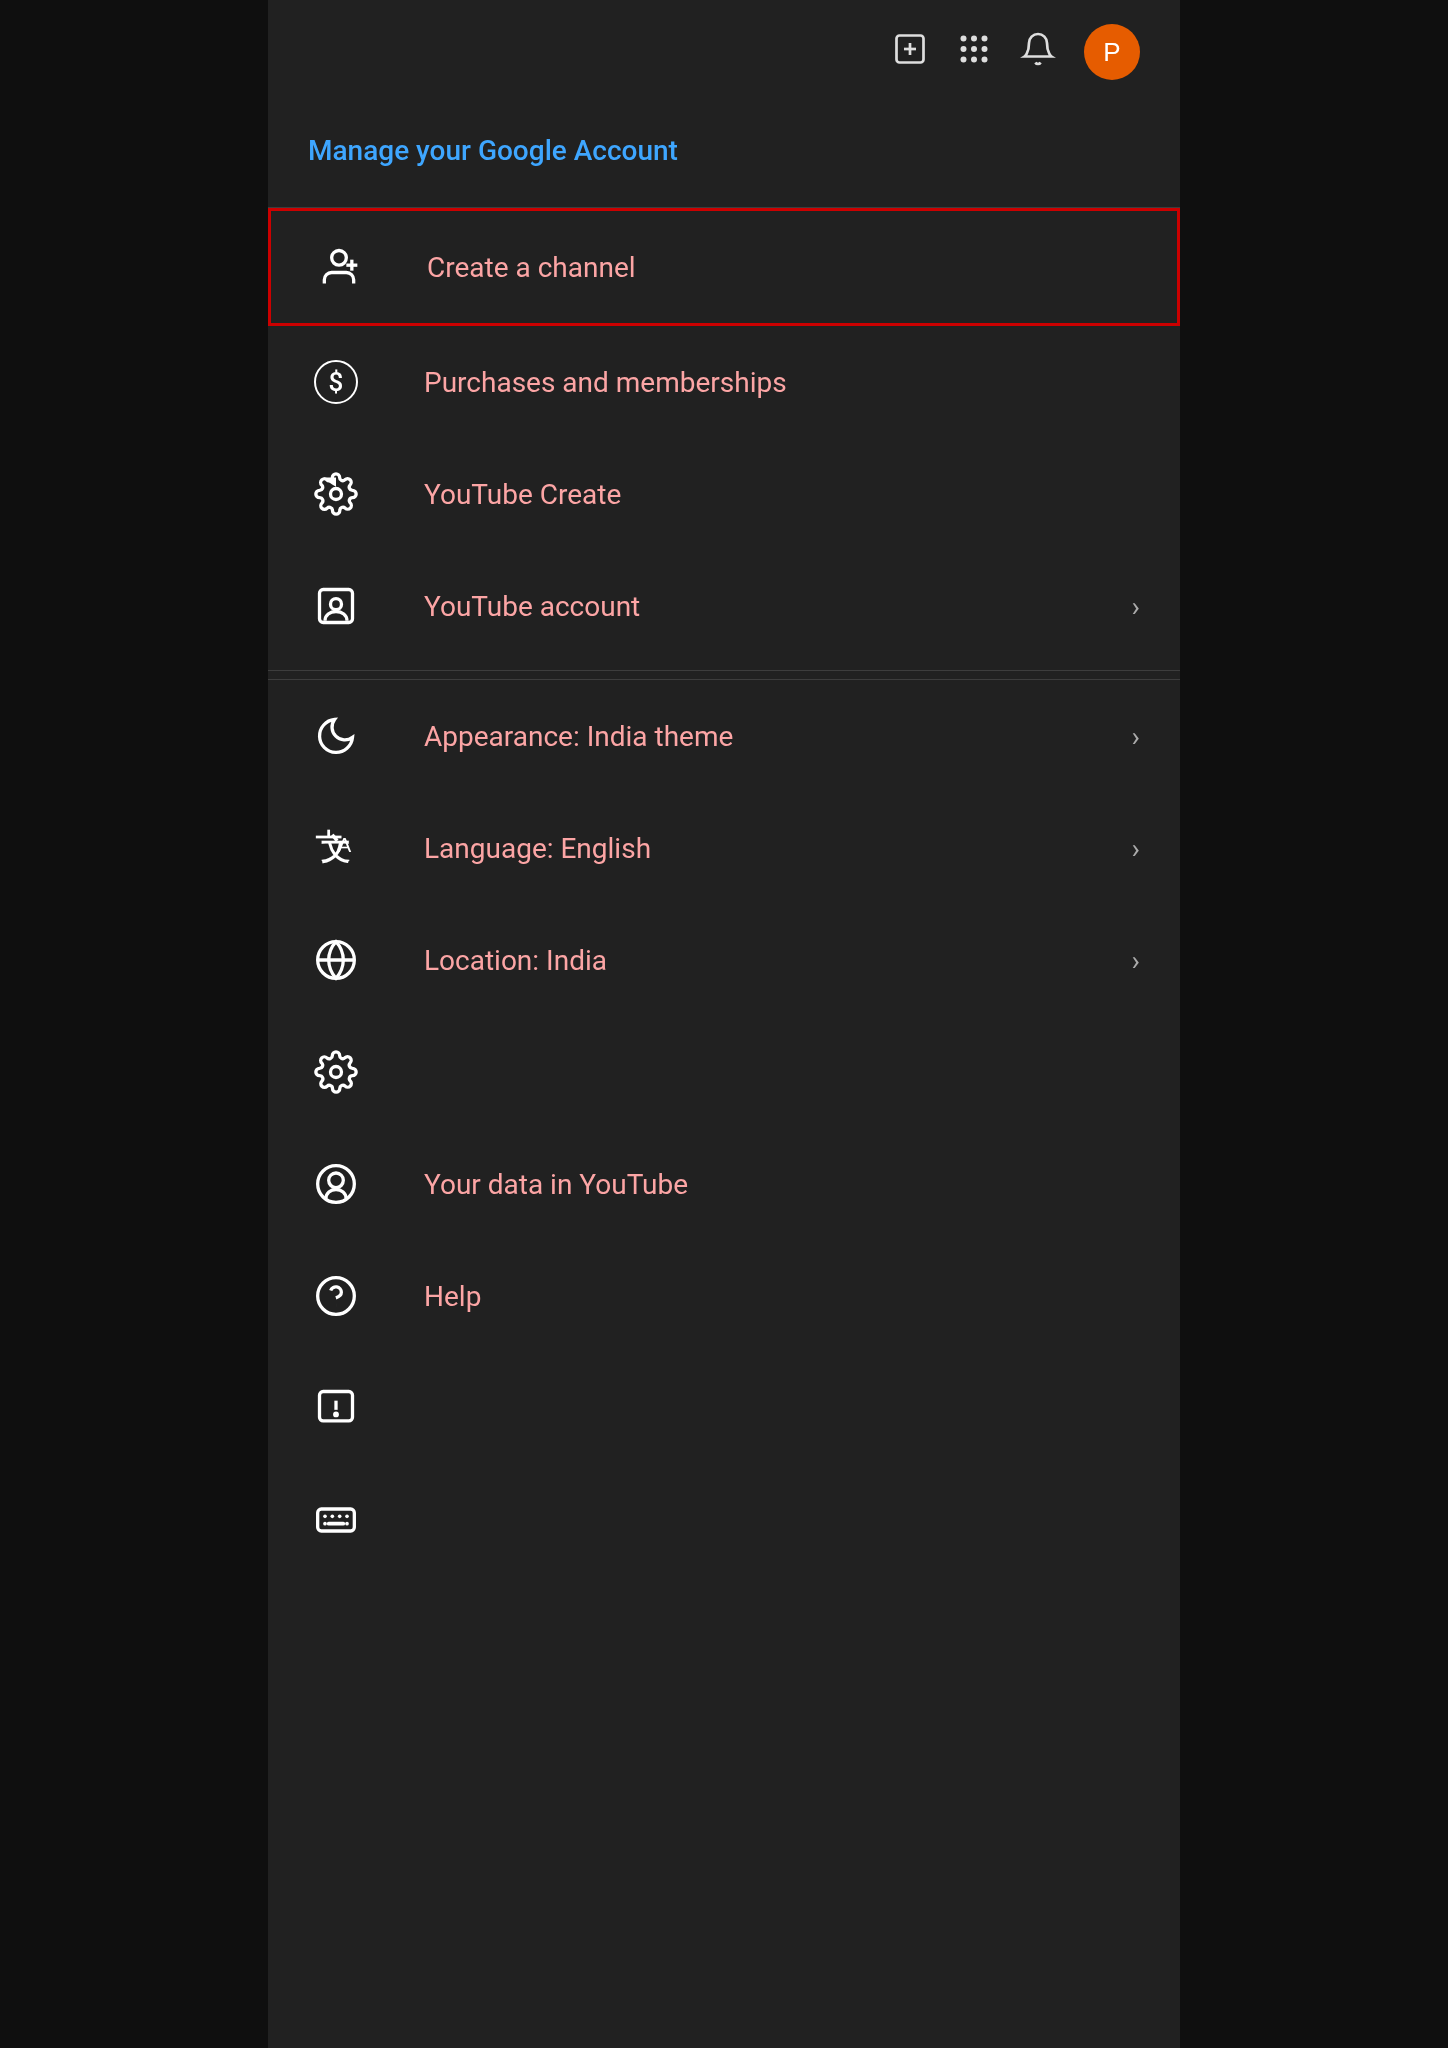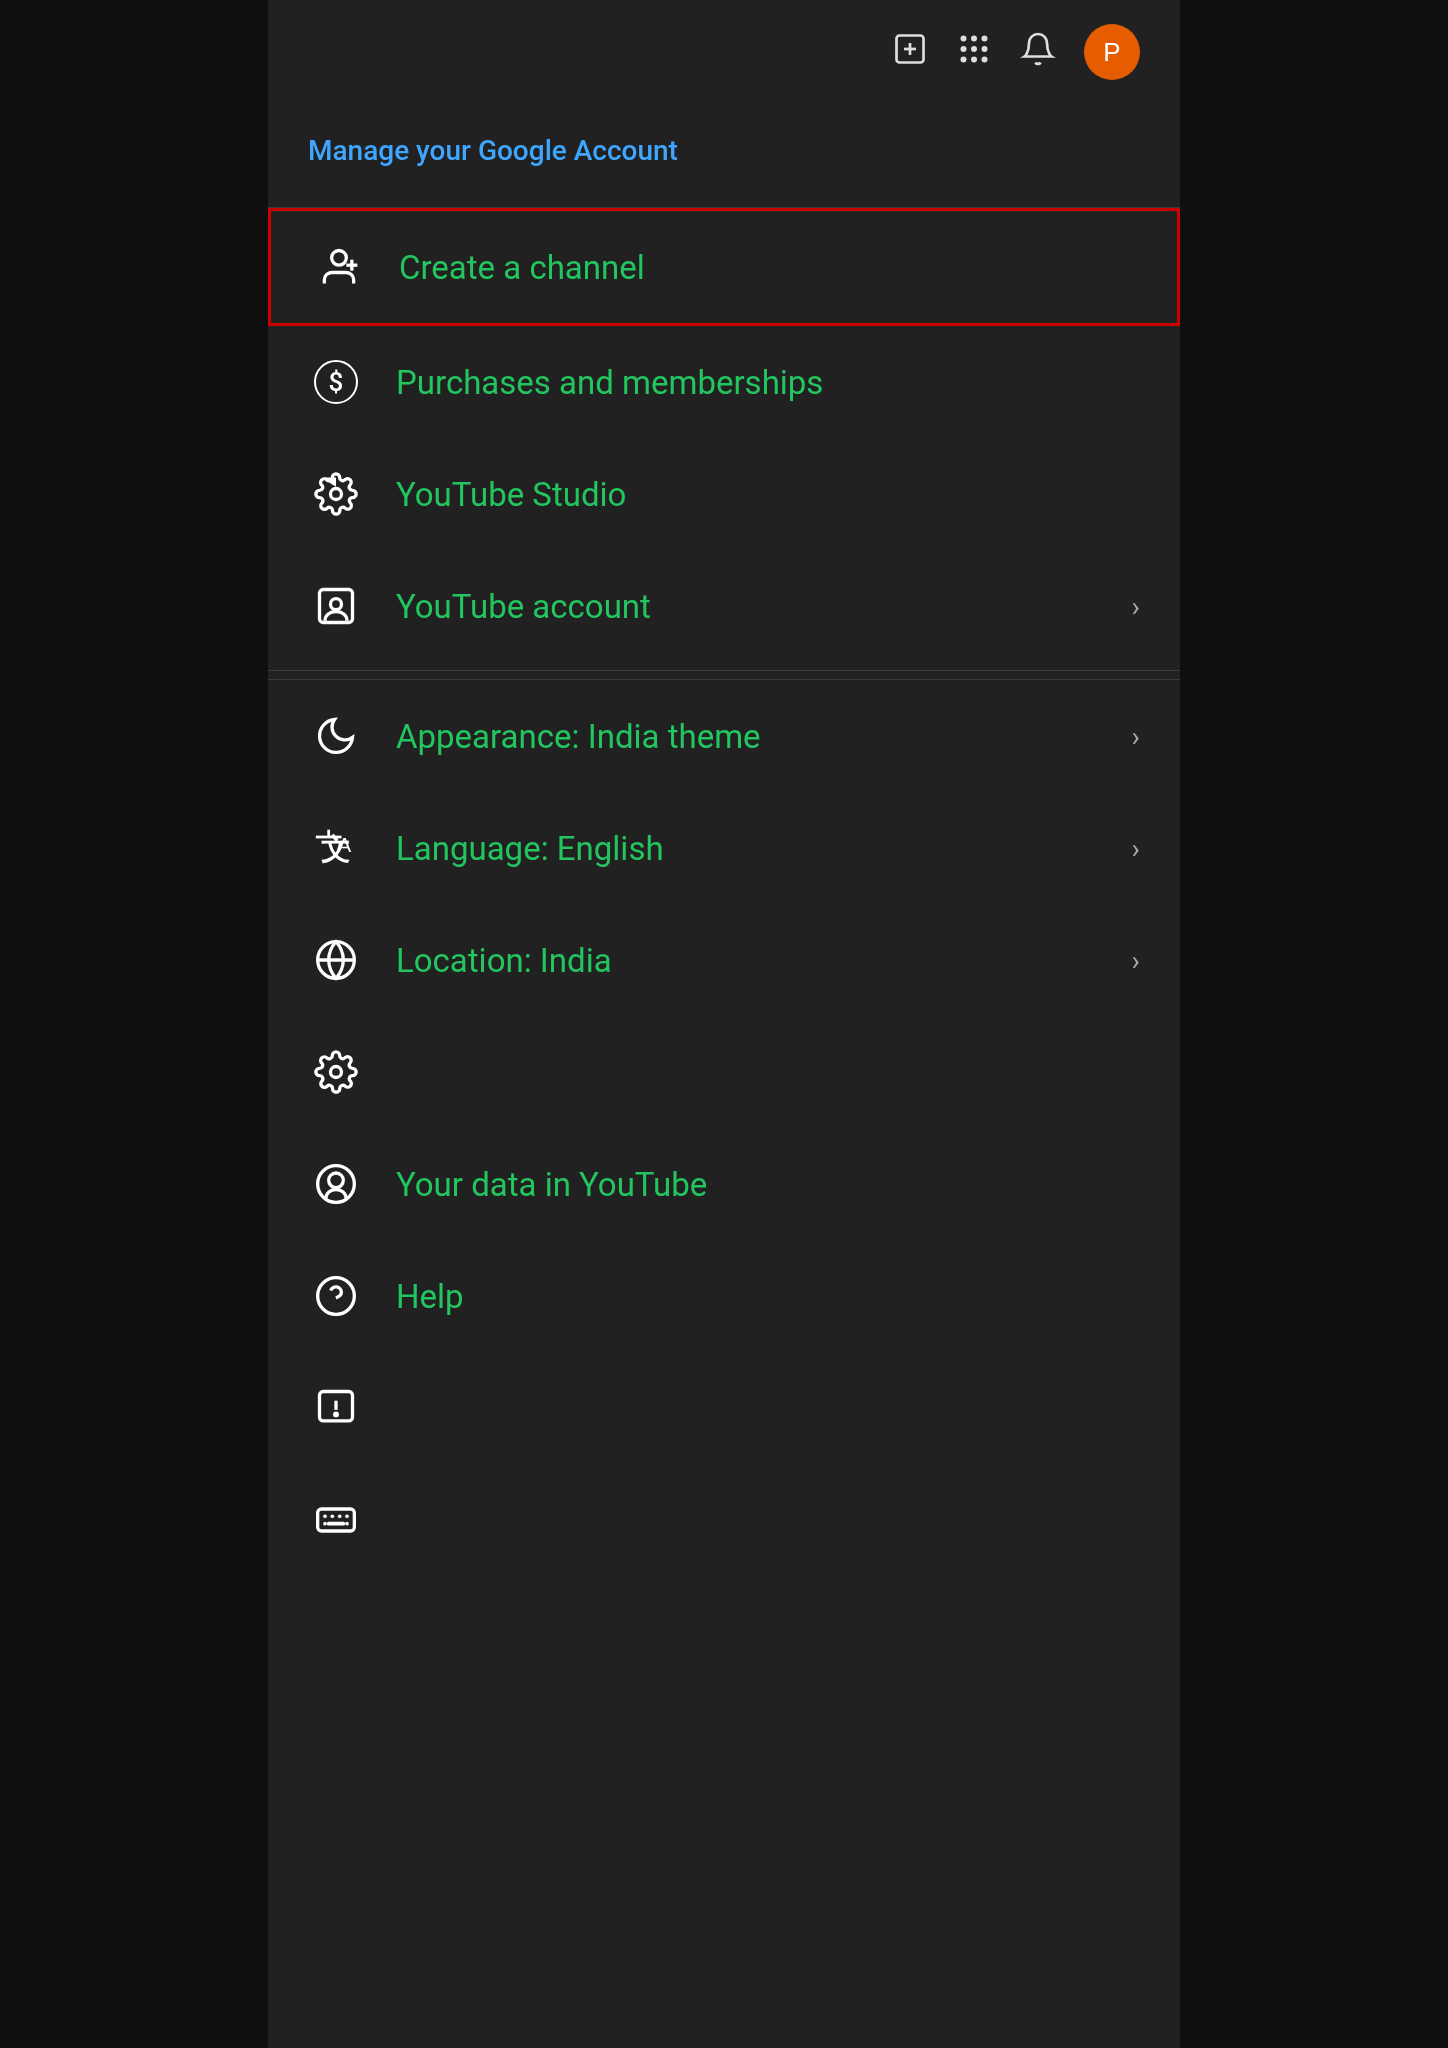--- a/index.html
+++ b/index.html
@@ -97,24 +97,25 @@
 
     .menu-item-icon svg {
       width: 44px;
       height: 44px;
       stroke: #ffffff;
       fill: none;
       stroke-width: 1.8;
     }
 
     .menu-item-label {
-      color: #22c55e;
-      font-size: 33px;
+      color: #fca5a5;
+      font-size: 28px;
       font-weight: 400;
       flex: 1;
+      margin-left: 28px;
     }
 
     .menu-item-chevron {
       color: #aaaaaa;
       font-size: 28px;
       margin-left: auto;
     }
 
     .divider {
       height: 1px;
@@ -196,21 +197,21 @@
     </div>
 
     <div class="menu-item">
       <div class="menu-item-icon">
         <svg viewBox="0 0 24 24" fill="none" stroke="white" stroke-width="1.8">
           <circle cx="12" cy="12" r="3"></circle>
           <path d="M19.4 15a1.65 1.65 0 0 0 .33 1.82l.06.06a2 2 0 0 1-2.83 2.83l-.06-.06a1.65 1.65 0 0 0-1.82-.33 1.65 1.65 0 0 0-1 1.51V21a2 2 0 0 1-4 0v-.09A1.65 1.65 0 0 0 9 19.4a1.65 1.65 0 0 0-1.82.33l-.06.06a2 2 0 0 1-2.83-2.83l.06-.06A1.65 1.65 0 0 0 4.68 15a1.65 1.65 0 0 0-1.51-1H3a2 2 0 0 1 0-4h.09A1.65 1.65 0 0 0 4.6 9a1.65 1.65 0 0 0-.33-1.82l-.06-.06a2 2 0 0 1 2.83-2.83l.06.06A1.65 1.65 0 0 0 9 4.68a1.65 1.65 0 0 0 1-1.51V3a2 2 0 0 1 4 0v.09a1.65 1.65 0 0 0 1 1.51 1.65 1.65 0 0 0 1.82-.33l.06-.06a2 2 0 0 1 2.83 2.83l-.06.06A1.65 1.65 0 0 0 19.4 9a1.65 1.65 0 0 0 1.51 1H21a2 2 0 0 1 0 4h-.09a1.65 1.65 0 0 0-1.51 1z"></path>
           <polygon points="5,3 12,3 12,8 9.5,6.5" fill="white" stroke="none"></polygon>
         </svg>
       </div>
-      <span class="menu-item-label">YouTube Studio</span>
+      <span class="menu-item-label">YouTube Create</span>
     </div>
 
     <div class="menu-item">
       <div class="menu-item-icon">
         <svg viewBox="0 0 24 24" fill="none" stroke="white" stroke-width="1.8">
           <rect x="3" y="3" width="18" height="18" rx="2" stroke="white"></rect>
           <path d="M12 8a3 3 0 1 0 0 6 3 3 0 0 0 0-6z"></path>
           <path d="M6 20c0-3 2.7-5 6-5s6 2 6 5"></path>
         </svg>
       </div>

